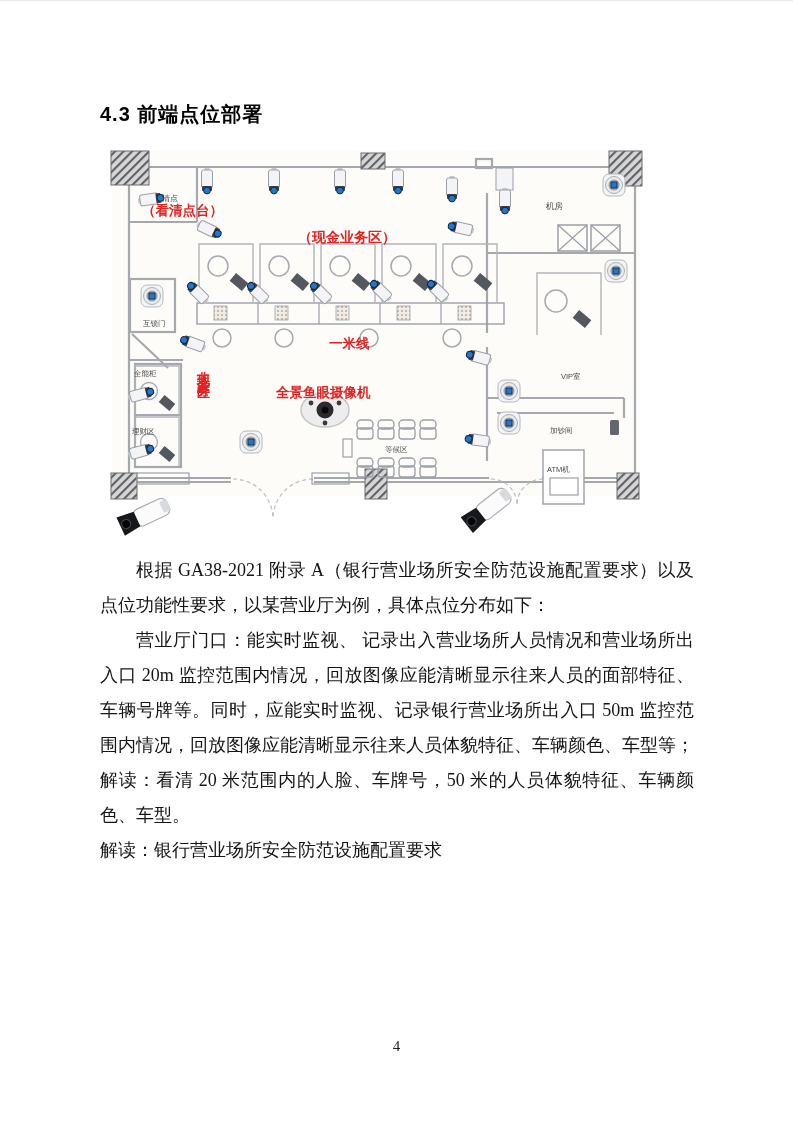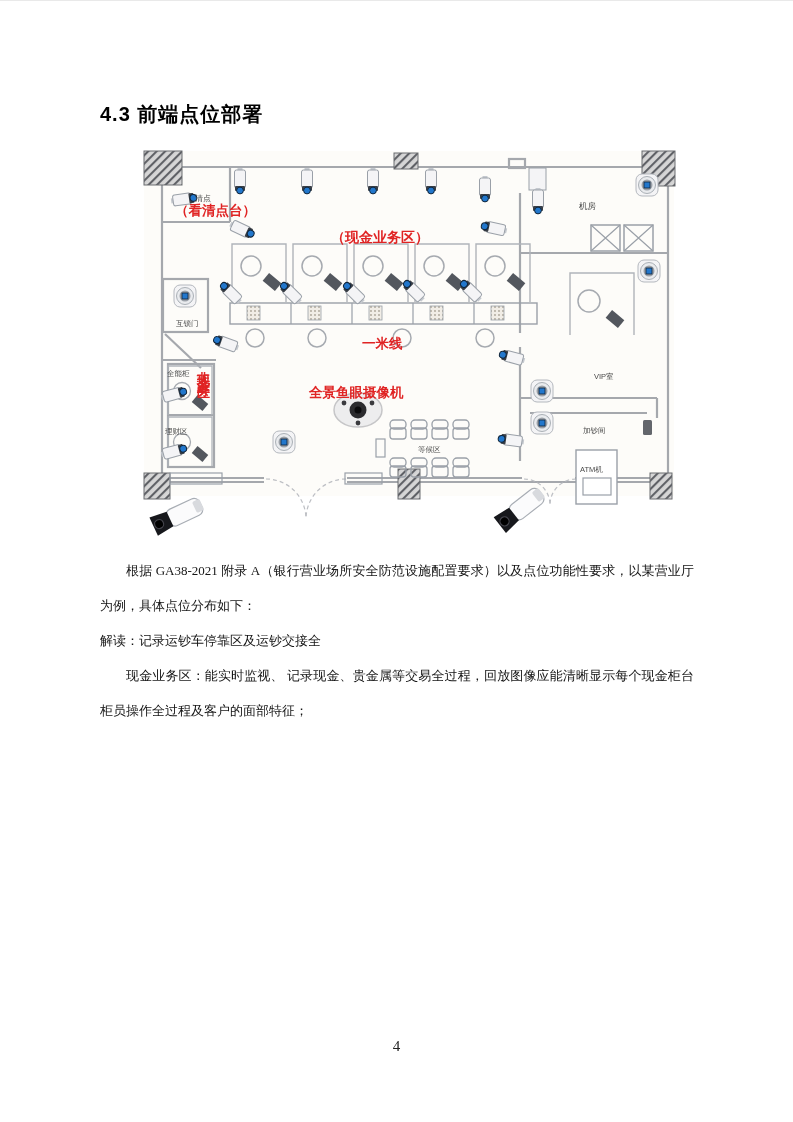--- a/index.html
+++ b/index.html
@@ -6,32 +6,32 @@
   .page {
     position:relative; width:793px; height:1122px; margin:1px auto;
     background:#ffffff; overflow:hidden;
     font-family:"Liberation Serif", serif; color:#111;
   }
   .heading {
     position:absolute; left:100px; top:100px;
     font-family:"Liberation Sans", sans-serif;
     font-weight:bold; font-size:20px; letter-spacing:1px; color:#000;
   }
-  .floorplan-wrap { position:absolute; left:142px; top:148px; width:535px; height:400px; }
+  .floorplan-wrap { position:absolute; left:109px; top:148px; width:535px; height:400px; }
   .floorplan-wrap svg { display:block; }
   .vlabel {
     position:absolute; left:193px; top:360px; width:18px;
     writing-mode:vertical-rl; text-orientation:upright;
     font-size:13px; letter-spacing:3px; line-height:16px;
     color:#e02424; font-weight:bold;
     font-family:"Liberation Serif", serif;
   }
   .body-text {
     position:absolute; left:100px; top:552px; width:594px;
-    font-size:13px; line-height:35px; text-align:justify; color:#151515;
+    font-size:18px; line-height:35px; text-align:justify; color:#151515;
   }
   .body-text p { margin:0; }
   .ind { text-indent:2em; }
   .pagenum {
     position:absolute; left:0; top:1037px; width:793px;
     text-align:center; font-size:15px; color:#222;
   }
   svg text { font-family:"Liberation Sans", sans-serif; fill:#4a4a4a; }
   svg text.red { fill:#e02424; font-family:"Liberation Serif", serif; font-weight:bold; }
 </style>
@@ -260,19 +260,20 @@
       <text x="566" y="432" font-size="7.5">加钞间</text>
       <text x="563" y="471" font-size="7.5">ATM机</text>
       <text x="401" y="451" font-size="7.5">等候区</text>
     </svg>
   </div>
 
   <div class="vlabel">非现金业务区</div>
 
   <div class="body-text">
     <p class="ind">根据 GA38-2021 附录 A（银行营业场所安全防范设施配置要求）以及点位功能性要求，以某营业厅为例，具体点位分布如下：</p>
-    <p>解读：记录运钞车停靠区及运钞交接全</p>
-    <p class="ind">现金业务区：能实时监视、 记录现金、贵金属等交易全过程，回放图像应能清晰显示每个现金柜台柜员操作全过程及客户的面部特征；</p>
+    <p class="ind">营业厅门口：能实时监视、 记录出入营业场所人员情况和营业场所出入口 20m 监控范围内情况，回放图像应能清晰显示往来人员的面部特征、车辆号牌等。同时，应能实时监视、记录银行营业场所出入口 50m 监控范围内情况，回放图像应能清晰显示往来人员体貌特征、车辆颜色、车型等；</p>
+    <p>解读：看清 20 米范围内的人脸、车牌号，50 米的人员体貌特征、车辆颜色、车型。</p>
+    <p>解读：银行营业场所安全防范设施配置要求</p>
   </div>
 
   <div class="pagenum">4</div>
 
 </div>
 
 </body></html>

